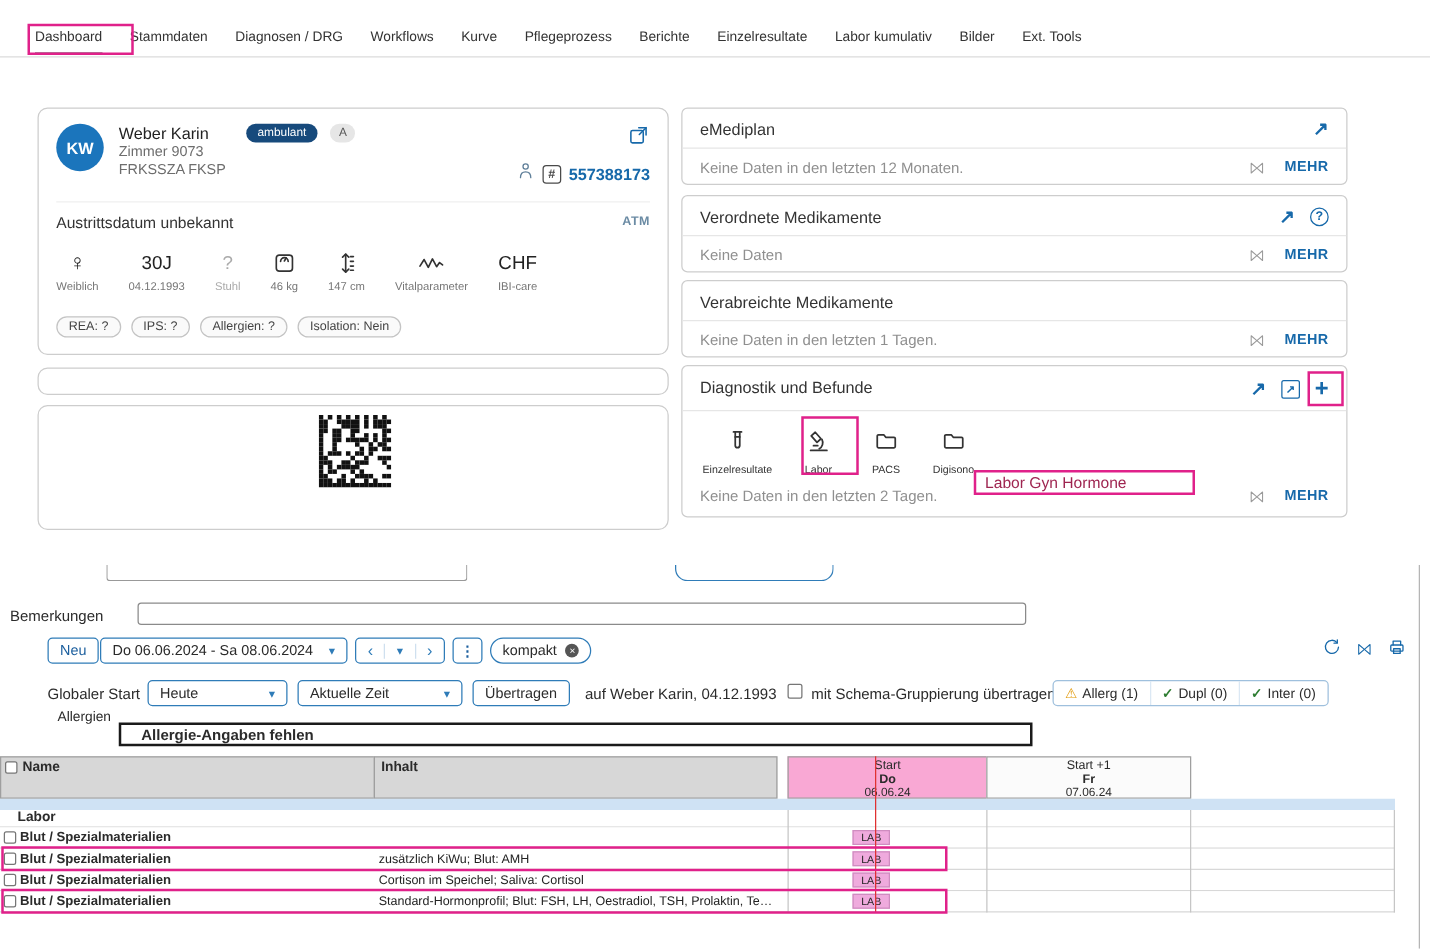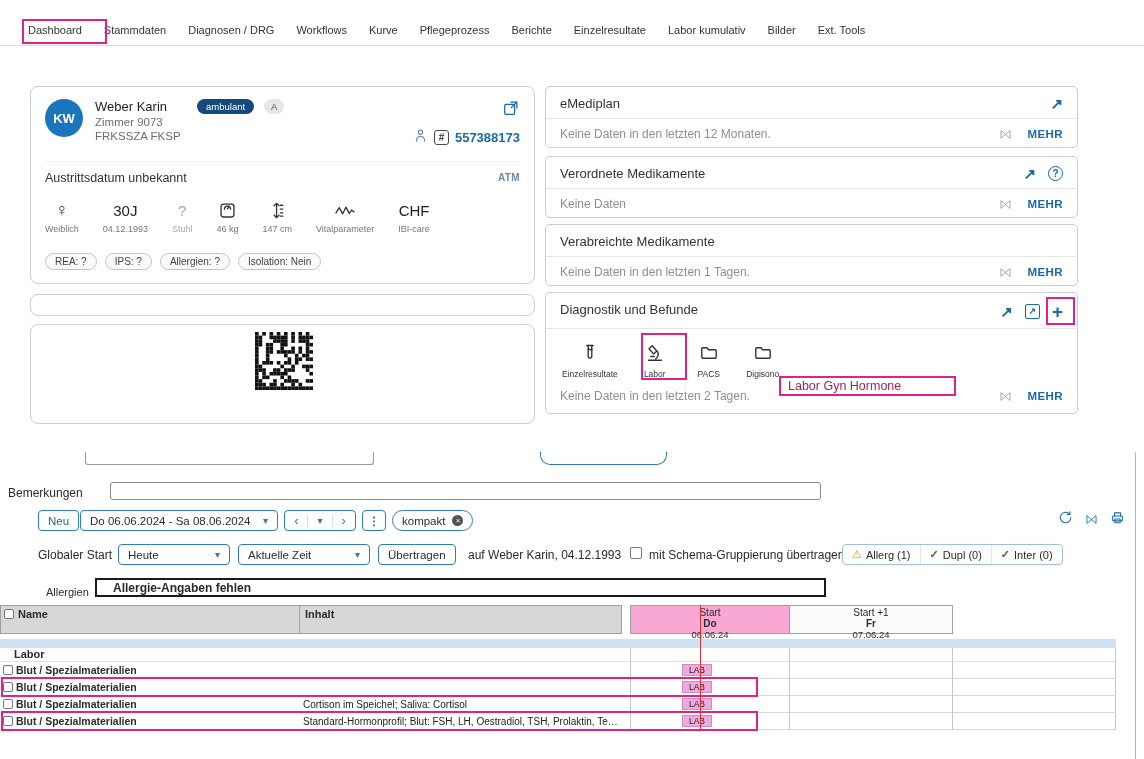--- a/index.html
+++ b/index.html
@@ -94,21 +94,21 @@
   .badges{position:absolute;left:842px;top:92px;display:flex;align-items:center;height:21px;border:1px solid #9fc0dd;border-radius:4px;background:#fff;}
   .badge-item{display:flex;align-items:center;gap:4px;padding:0 9px;font-size:11px;height:100%;}
   .badge-item + .badge-item{border-left:1px solid #dbe8f4;}
   .w-ic{color:var(--warning);font-size:11px;}
   .g-ic{color:var(--success);font-size:11px;font-weight:bold;}
   .allergy-box{position:absolute;left:95px;top:126px;width:731px;height:19px;border:2px solid #1a1a1a;display:flex;align-items:center;background:#fff;}
   .allergy-text{font-weight:bold;font-size:12px;padding-left:16px;}
 
   
   .otable{position:absolute;left:0;top:153px;width:1136px;height:125px;}
-  .th{position:absolute;top:0;height:29px;background:#d7d7d7;border:1px solid #9f9f9f;}
+  .th{position:absolute;top:0;height:34px;background:#d7d7d7;border:1px solid #9f9f9f;}
   .th-name{left:0;width:300px;}
   .th-inhalt{left:299px;width:323px;}
   .th-text{position:absolute;left:17px;top:2px;font-weight:bold;font-size:11px;}
   .th-inhalt .th-text{left:5px;}
   .th-day{text-align:center;font-size:10px;line-height:11px;padding-top:1px;}
   .th-day .l2{font-weight:bold;}
   .th-day .l3{font-size:9.5px;}
   .day0{left:630px;width:160px;background:#f9a8d4;}
   .day1{left:789px;width:164px;background:#fbfbfb;}
   .day2{left:952px;width:164px;background:#dbe5f2;}
@@ -575,21 +575,21 @@
     <span class="badge-item">
       <span class="g-ic">✓</span>
       <span>Dupl (0)</span>
     </span>
     <span class="badge-item">
       <span class="g-ic">✓</span>
       <span>Inter (0)</span>
     </span>
   </div>
 
-  <span class="lbl" style="left:46px;top:134px;font-size:11px;">Allergien</span>
+  <span class="lbl" style="left:46px;top:116px;font-size:11px;">Allergien</span>
   <div class="allergy-box">
     <span class="allergy-text">Allergie-Angaben fehlen</span>
   </div>
 
   <div class="otable">
     <div class="th th-name">
       <span class="cbx sm" style="position:absolute;left:3px;top:3px;"></span>
       <span class="th-text">Name</span>
     </div>
     <div class="th th-inhalt">
@@ -609,20 +609,21 @@
     <div class="group-row">Labor</div>
 
     <div class="drow" style="top:57px;">
       <span class="cbx sm"></span>
       <span class="dname">Blut / Spezialmaterialien</span>
       <span class="chip">LAB</span>
     </div>
     <div class="drow" style="top:74px;">
       <span class="cbx sm"></span>
       <span class="dname">Blut / Spezialmaterialien</span>
+      <span class="dinhalt">zusätzlich KiWu; Blut: AMH</span>
       <span class="chip">LAB</span>
     </div>
     <div class="drow" style="top:91px;">
       <span class="cbx sm"></span>
       <span class="dname">Blut / Spezialmaterialien</span>
       <span class="dinhalt">Cortison im Speichel; Saliva: Cortisol</span>
       <span class="chip">LAB</span>
     </div>
     <div class="drow" style="top:108px;">
       <span class="cbx sm"></span>

